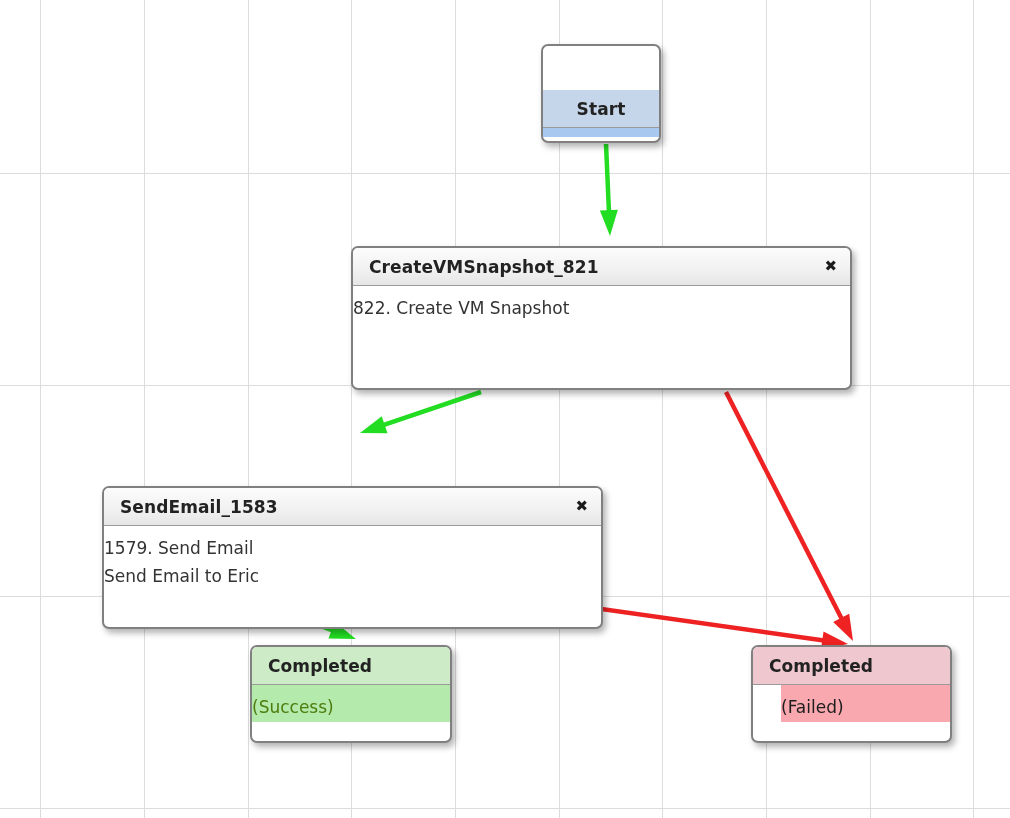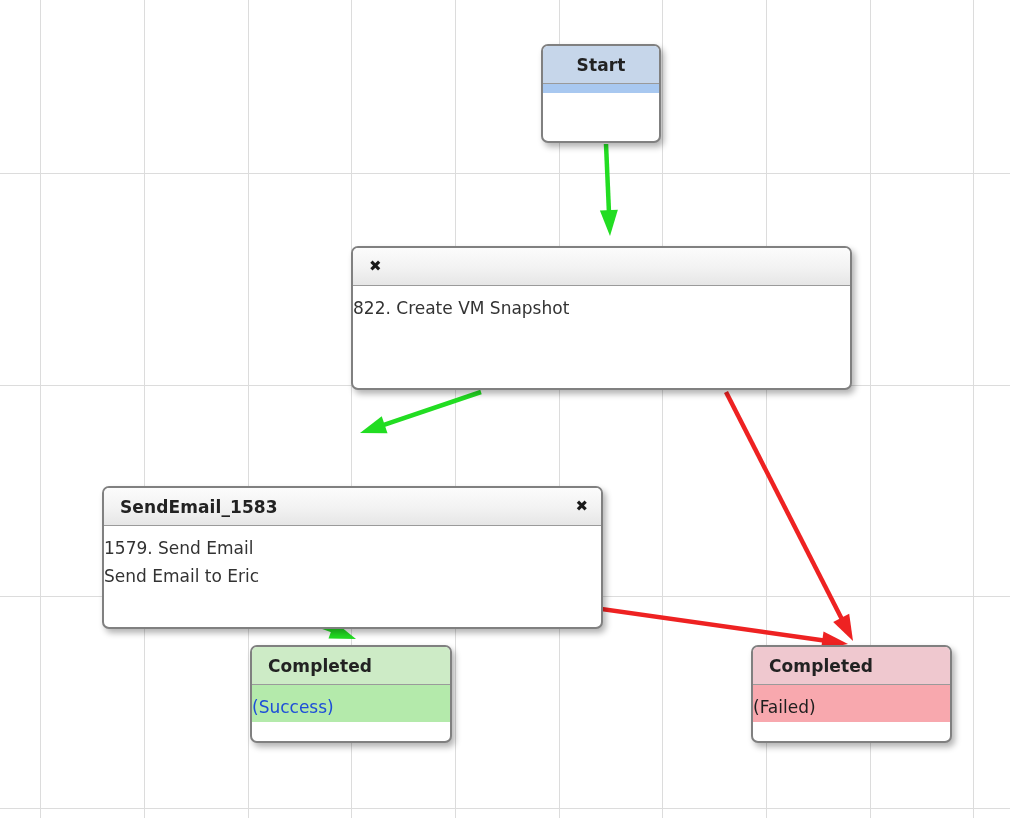--- a/index.html
+++ b/index.html
@@ -98,41 +98,43 @@
   }
   .node-task .node-body {
     background: #ffffff;
   }
 
   
   .node-start .node-header {
     background: #c6d6ea;
     justify-content: center;
     padding: 8px;
+    margin-top: 44px;
   }
   .node-start .node-body {
     background: #a8c8f0;
   }
 
   
   .node-success .node-header {
     background: #cdebc6;
   }
   .node-success .node-body {
     background: #b4eaab;
-    color: #1d4ed8;
+    color: #4d7c0f;
   }
 
   
   .node-failed .node-header {
     background: #efc8cf;
   }
   .node-failed .node-body {
     background: #f8a8ae;
     color: #1e1e1e;
+    margin-left: 28px;
   }
 </style>
 </head>
 <body>
 
 <div id="canvas">
 
   <div id="grid-layer">
       <div class="grid-line-v" style="left: 40px; background: rgb(220, 220, 220);"></div>
       <div class="grid-line-v" style="left: 144px; background: rgb(220, 220, 220);"></div>
@@ -175,20 +177,21 @@
 
   <div class="node node-start" style="left: 541px; top: 44px; width: 120px; height: 99px; border-color: rgb(128, 128, 128);">
     <div class="node-header">
       <span class="node-title">Start</span>
     </div>
     <div class="node-body"></div>
   </div>
 
   <div class="node node-task" style="left: 351px; top: 246px; width: 501px; height: 144px; border-color: rgb(128, 128, 128);">
     <div class="node-header">
+      <span class="node-title">CreateVMSnapshot_821</span>
       <span class="node-close">✖</span>
     </div>
     <div class="node-body">
         <div>822. Create VM Snapshot</div>
       </div>
   </div>
 
   <div class="node node-task" style="left: 102px; top: 449px; width: 501px; height: 143px; border-color: rgb(128, 128, 128); margin-top: 37px;">
     <div class="node-header">
       <span class="node-title">SendEmail_1583</span>

